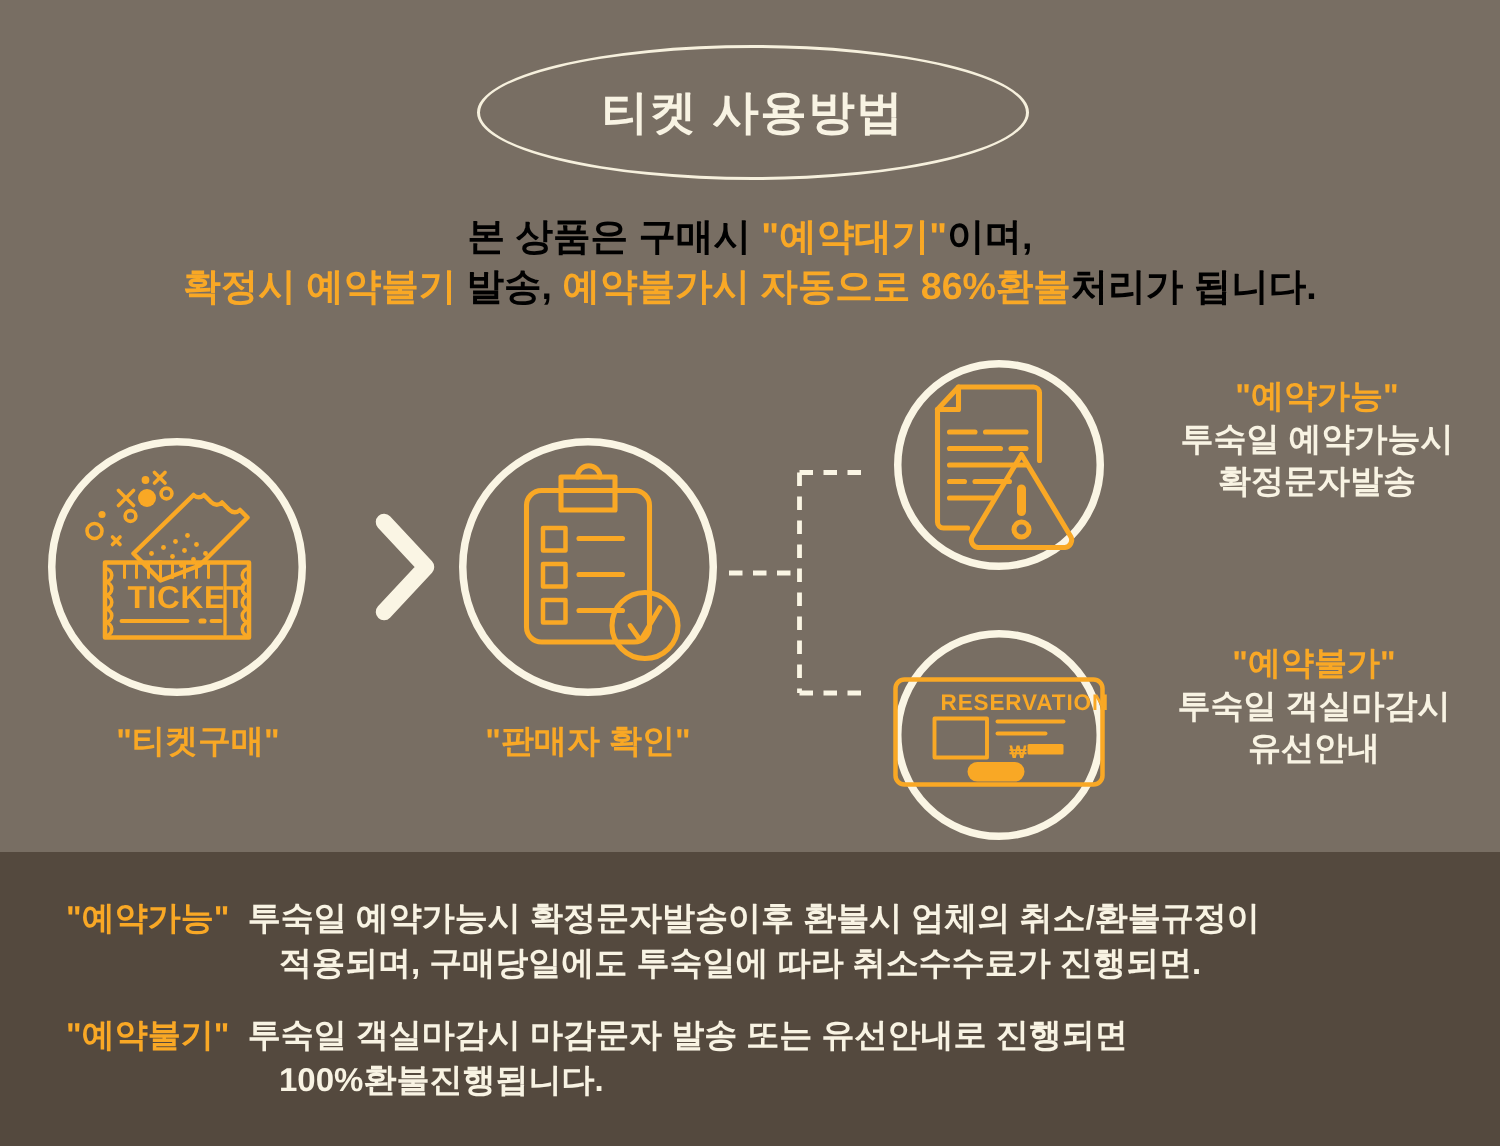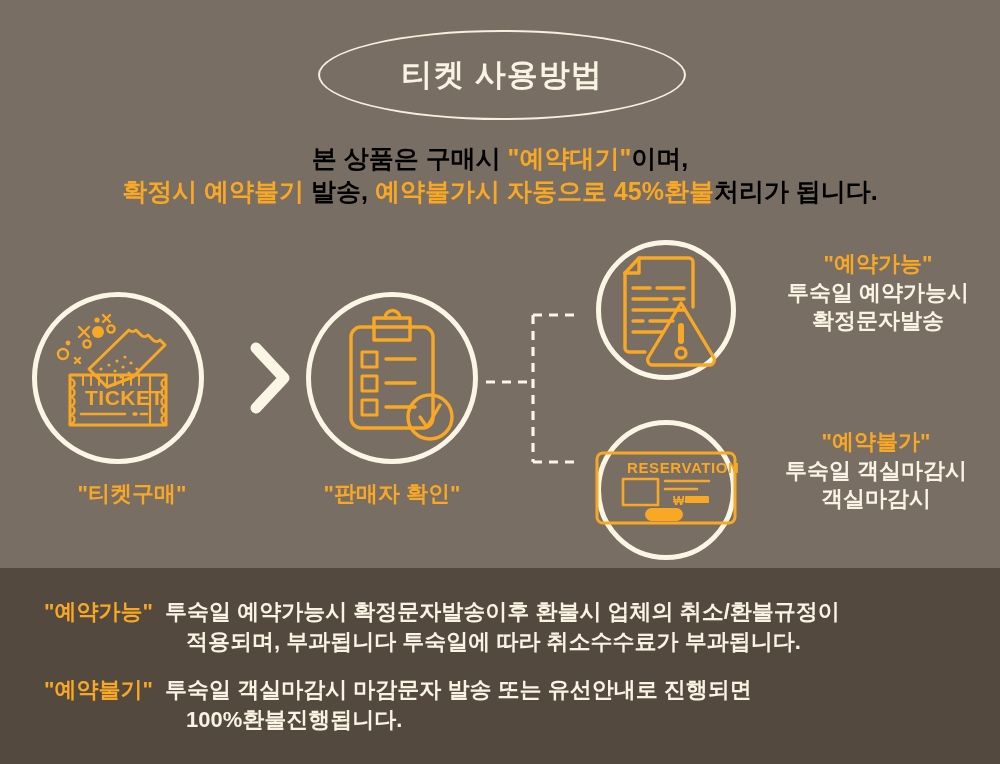--- a/index.html
+++ b/index.html
@@ -97,21 +97,21 @@
 
   <div class="title-wrap">
     <div class="title-text">티켓 사용방법</div>
   </div>
 
   <div class="subtitle">
     <span class="ln">
       <span class="wh">본 상품은 구매시 </span><span class="or">"예약대기"</span><span class="wh">이며,</span>
     </span>
     <span class="ln">
-      <span class="or">확정시 예약불기</span><span class="wh"> 발송,  </span><span class="or">예약불가시 자동으로 45%환불</span><span class="wh">처리가 됩니다.</span>
+      <span class="or">확정시 예약불기</span><span class="wh"> 발송,  </span><span class="or">예약불가시 자동으로 86%환불</span><span class="wh">처리가 됩니다.</span>
     </span>
   </div>
 
   <div class="circ big c-ticket">
     <svg width="162" height="162" viewBox="0 0 162 162">
       <g fill="none" stroke="#f9a825" stroke-width="3" stroke-linecap="round" stroke-linejoin="round">
 
         <path d="M52 72 L92 33 A5 5 0 0 0 99 33 L104 38 A5 5 0 0 0 111 38 L116 43
                  A5 5 0 0 0 123 43 L128 48 L96 80 L70 90 Z"></path>
 
@@ -250,27 +250,27 @@
       </g>
       <text x="26" y="48" font-family="Liberation Sans, sans-serif" font-size="15" font-weight="bold" fill="#f9a825" letter-spacing="0.6">RESERVATION</text>
       <text x="72" y="80" font-family="Liberation Sans, sans-serif" font-size="12" font-weight="bold" fill="#f9a825">₩</text>
       <rect x="84" y="71" width="24" height="7" rx="1" fill="#f9a825"></rect>
       <rect x="44" y="83" width="38" height="13" rx="6.5" fill="#f9a825"></rect>
     </svg>
   </div>
   <div class="branch br-no">
     <span class="hdr">"예약불가"</span>
     <span class="ln">투숙일 객실마감시</span>
-    <span class="ln">객실마감시</span>
+    <span class="ln">유선안내</span>
   </div>
 
   <div class="notes">
     <div class="note note1">
       <span class="ln"><span class="tag">"예약가능"</span>&nbsp; <span>투숙일 예약가능시 확정문자발송이후 환불시 업체의 취소/환불규정이</span></span>
-      <span class="ln indent">적용되며, 부과됩니다 투숙일에 따라 취소수수료가 부과됩니다.</span>
+      <span class="ln indent">적용되며, 구매당일에도 투숙일에 따라 취소수수료가 진행되면.</span>
     </div>
     <div class="note note2">
       <span class="ln"><span class="tag">"예약불기"</span>&nbsp; <span>투숙일 객실마감시 마감문자 발송 또는 유선안내로 진행되면</span></span>
       <span class="ln indent2">100%환불진행됩니다.</span>
     </div>
   </div>
 
 </div>
 
 </body></html>

